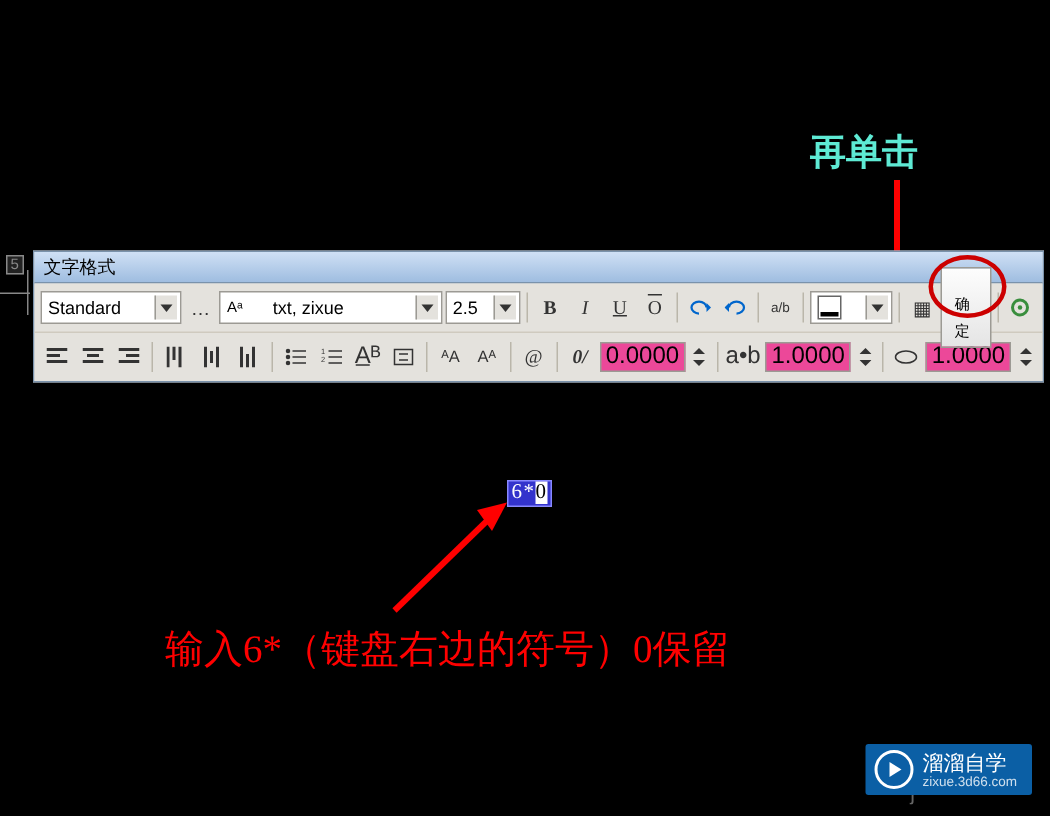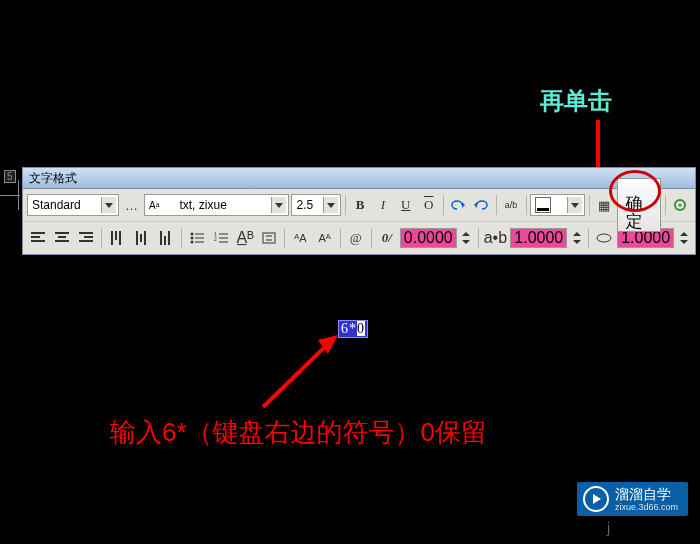--- a/index.html
+++ b/index.html
@@ -12,34 +12,34 @@
   .row{display:flex;align-items:center;height:28px;padding:2px 4px;gap:2px;background:#e4e2dd}
   .row + .row{border-top:1px solid #cfcabf}
   .combo{display:flex;align-items:center;height:20px;border:1px solid #9c9a94;background:#fff;font-size:12px;padding:0 2px 0 4px}
   .combo .dd{width:14px;height:16px;margin-left:2px;background:#e4e2dd;border-left:1px solid #9c9a94;display:flex;align-items:center;justify-content:center}
   .dd svg,.btn svg{display:block}
   .btn{width:22px;height:22px;display:flex;align-items:center;justify-content:center;border:1px solid transparent;background:#e4e2dd;font-size:13px;color:#333}
   .sep{width:1px;height:20px;background:#bab6aa;margin:0 2px}
   .iconcolor{width:14px;height:14px;border:1px solid #666;display:inline-block;vertical-align:middle;margin-right:2px;background:#fff;position:relative}
   .iconcolor:after{content:"";position:absolute;left:1px;right:1px;bottom:1px;height:3px;background:#000}
   .numfield{width:50px;height:18px;border:1px solid #9c9a94;background:#ec4899;font-size:16px;padding:0 3px;line-height:18px}
-  .okbtn{height:20px;padding:16px 8px;border:1px solid #9c9a94;background:linear-gradient(#fdfdfd,#e5e5e5);font-size:17px;line-height:18px}
+  .okbtn{height:20px;padding:16px 8px;border:1px solid #9c9a94;background:linear-gradient(#fdfdfd,#e5e5e5);font-size:10px;line-height:18px}
   .okwrap{position:relative}
   .okcircle{position:absolute;left:-8px;top:-8px;width:46px;height:36px;border:3px solid #c00;border-radius:50%;pointer-events:none}
 
   .anno1{position:absolute;left:540px;top:85px;color:#5eead4;font-size:24px;font-weight:bold;font-family:"KaiTi","STKaiti",serif}
   .arrow1{position:absolute;left:583px;top:120px;pointer-events:none}
 
   .textbox{position:absolute;left:338px;top:320px;background:#33c;color:#fff;font-size:14px;padding:0 2px;border:1px solid #88f;font-family:Liberation Serif, serif;letter-spacing:1px}
   .textbox .sel{background:#fff;color:#000}
   .arrow2{position:absolute;left:258px;top:332px;pointer-events:none}
 
-  .anno2{position:absolute;left:110px;top:415px;color:#f00;font-size:26px;font-family:Liberation Sans, sans-serif}
-
-  .watermark{position:absolute;right:12px;bottom:28px;display:flex;align-items:center;gap:6px;background:#0b5fa5;color:#fff;font-size:14px;padding:4px 10px 4px 6px;border-radius:2px}
+  .anno2{position:absolute;left:110px;top:415px;color:#f00;font-size:26px;font-family:Liberation Serif, serif}
+
+  .watermark{position:absolute;right:12px;bottom:14px;display:flex;align-items:center;gap:6px;background:#0b5fa5;color:#fff;font-size:14px;padding:4px 10px 4px 6px;border-radius:2px}
   .watermark .play{width:22px;height:22px;border:2px solid #fff;border-radius:50%;display:flex;align-items:center;justify-content:center}
   .watermark .play:before{content:"";border-left:8px solid #fff;border-top:5px solid transparent;border-bottom:5px solid transparent;margin-left:2px}
   .watermark .sub{font-size:9px;opacity:.8;display:block;margin-top:-2px}
   .jchar{position:absolute;right:90px;bottom:8px;color:#666;font-size:14px}
 
   .tri{width:0;height:0;border-left:4px solid transparent;border-right:4px solid transparent;border-top:5px solid #333}
 </style>
 </head>
 <body>
 

